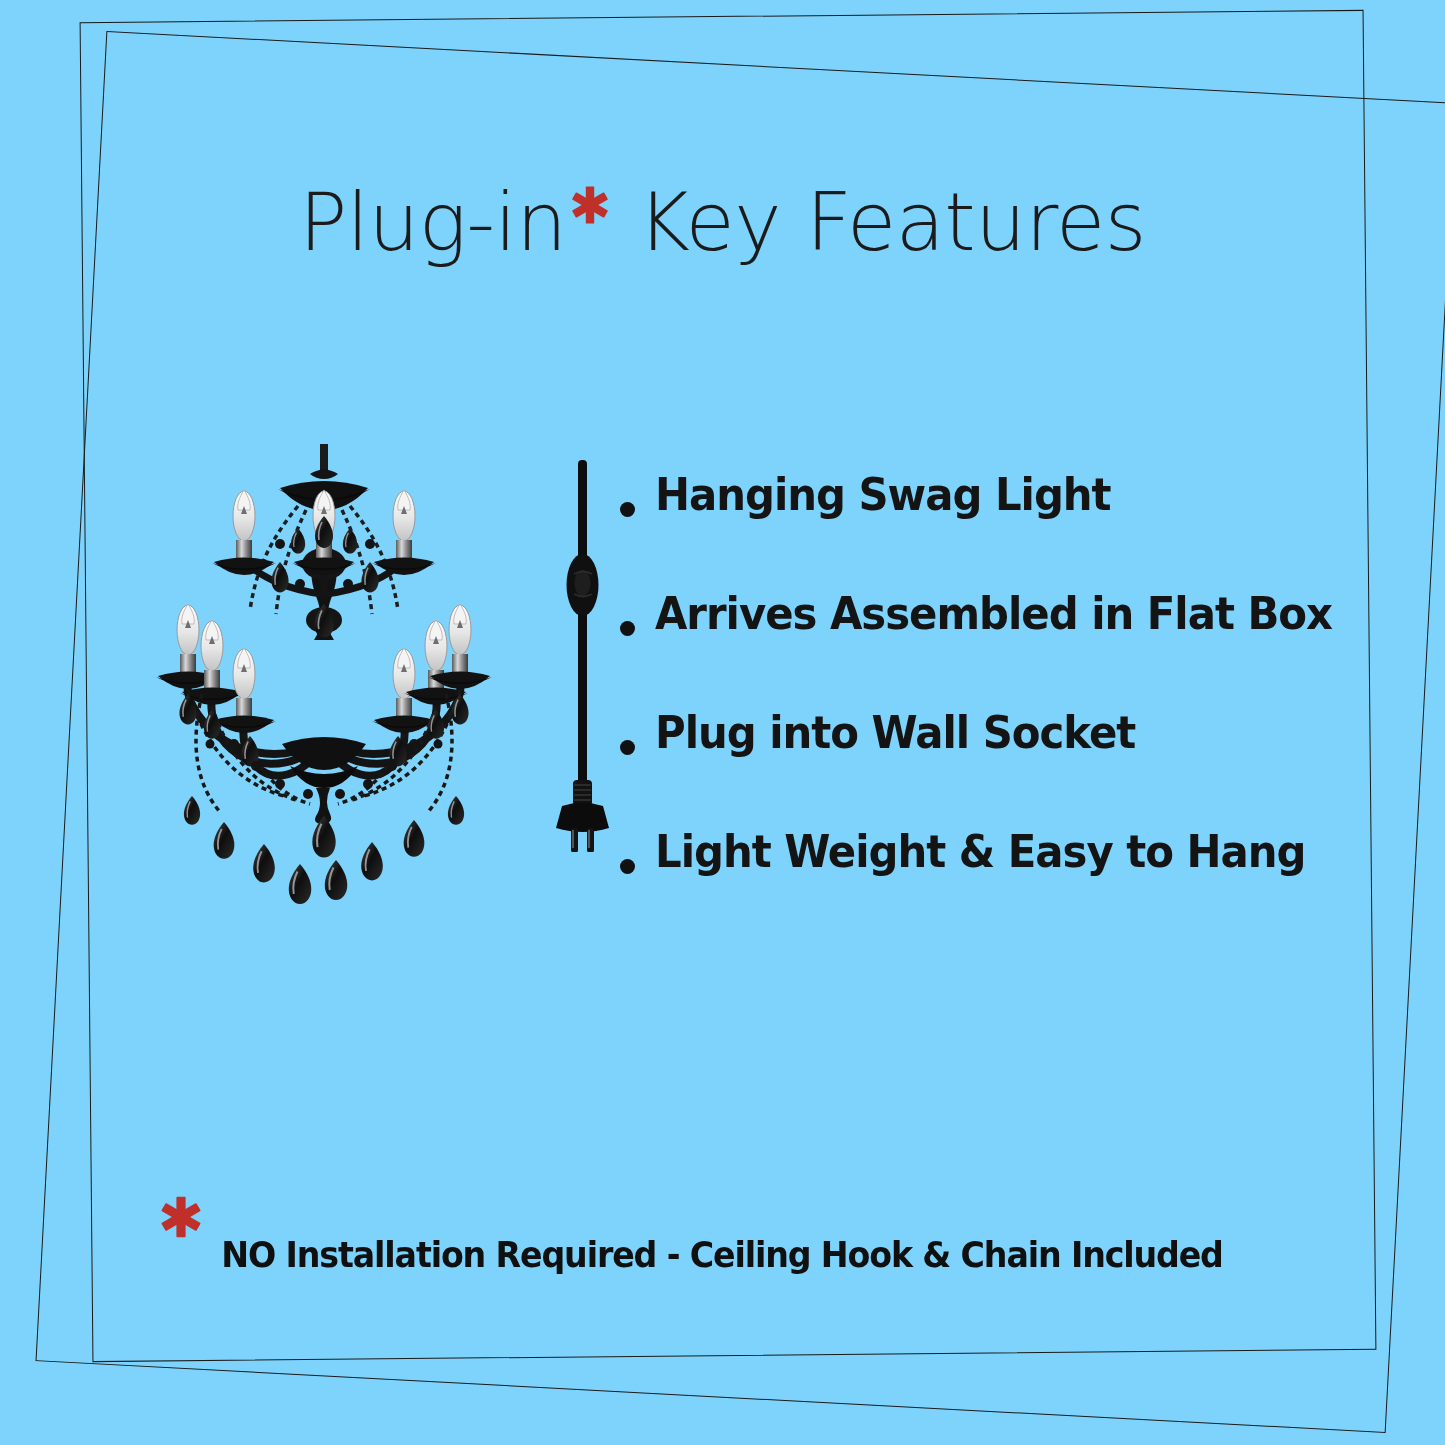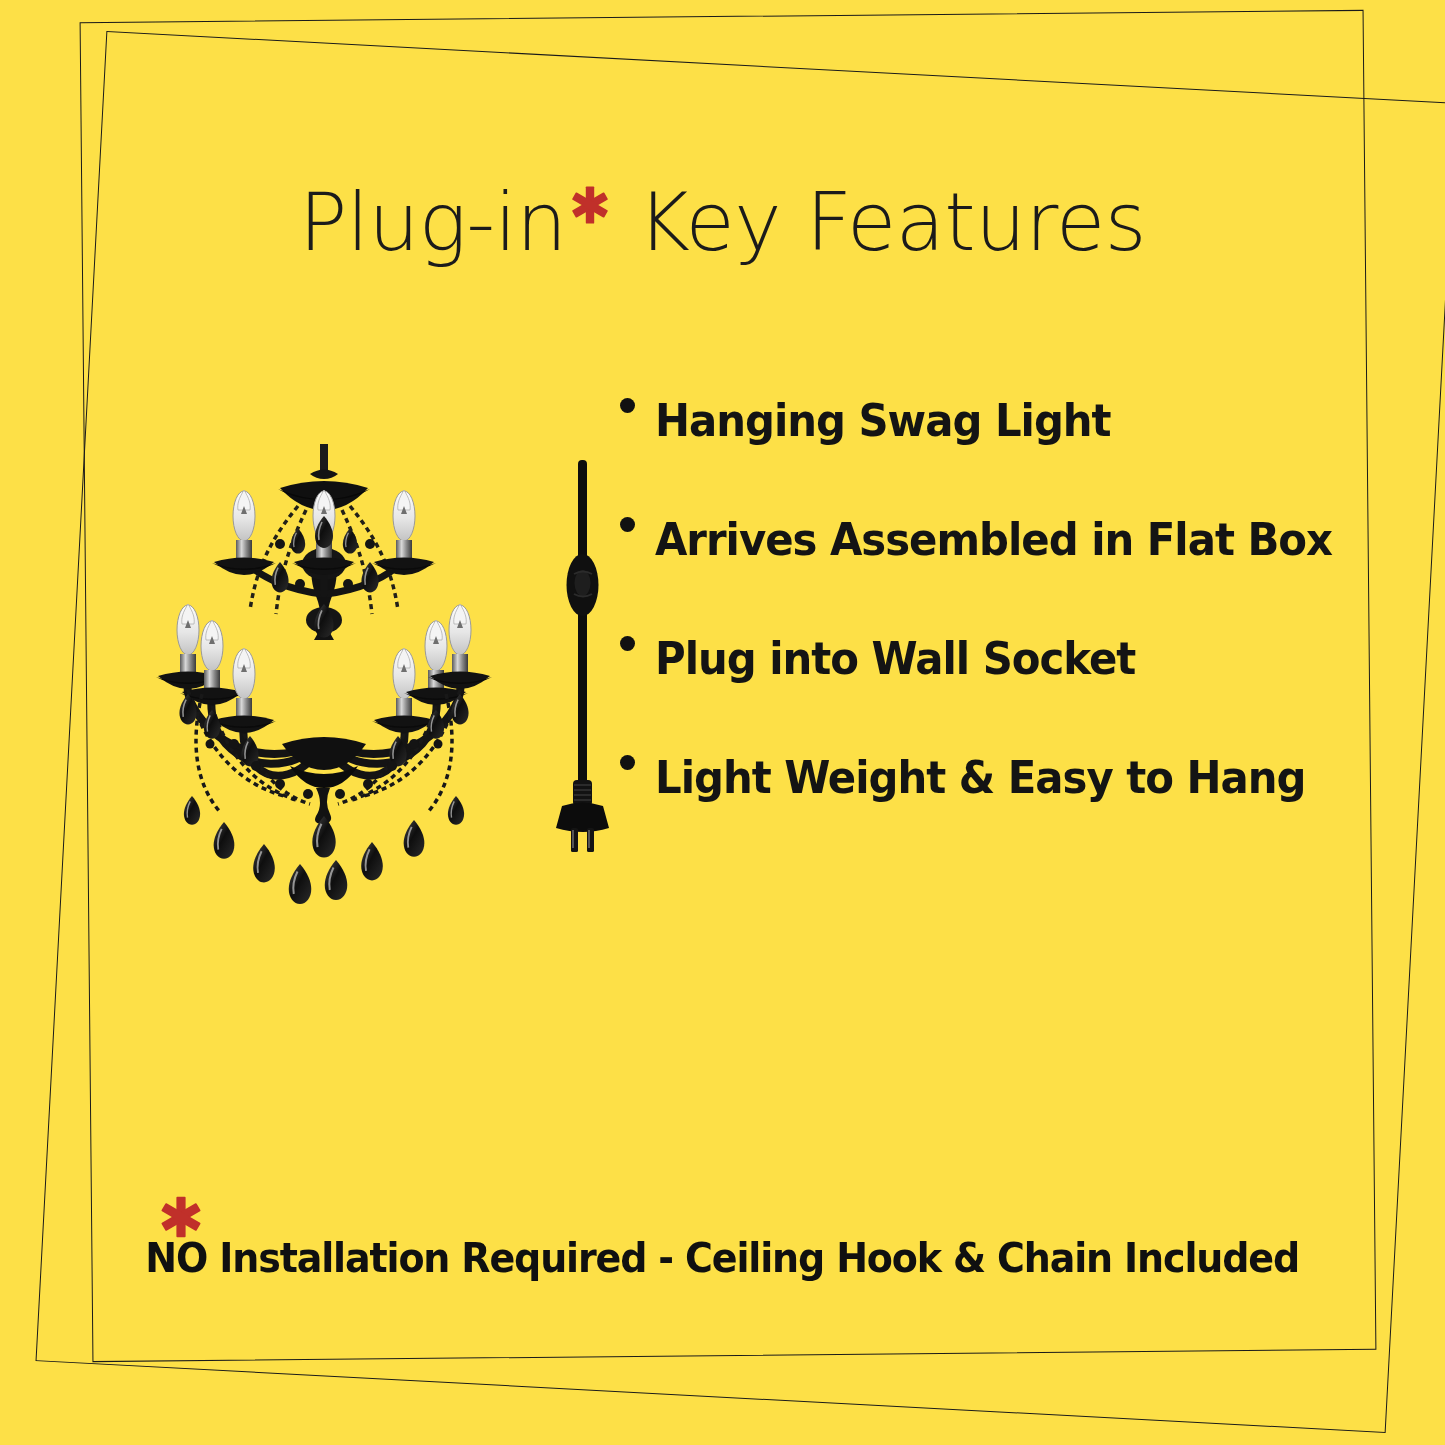--- a/index.html
+++ b/index.html
@@ -8,21 +8,21 @@
     padding: 0;
     background: #ffffff;
   }
   body {
     font-family: "Liberation Sans", sans-serif;
   }
   #stage {
     position: relative;
     width: 1445px;
     height: 1445px;
-    background: #fde047;
+    background: #7dd3fc;
     overflow: hidden;
   }
 
   
   .frame {
     position: absolute;
     border: 1.6px solid #1a1a1a;
     background: transparent;
     pointer-events: none;
   }
@@ -73,21 +73,21 @@
 
   
   #features {
     position: absolute;
     left: 620px;
     top: 398px;
     width: 760px;
   }
   .feature-row {
     display: flex;
-    align-items: flex-start;
+    align-items: flex-end;
     height: 119px;
   }
   .bullet-dot {
     width: 15px;
     height: 15px;
     border-radius: 50%;
     background: #111111;
     flex: 0 0 auto;
     margin-right: 20px;
   }
@@ -110,21 +110,21 @@
     top: 1194px;
   }
   #footer-note {
     position: absolute;
     left: 0;
     top: 1235px;
     width: 1445px;
     text-align: center;
     font-family: "DejaVu Sans", sans-serif;
     font-weight: bold;
-    font-size: 40px;
+    font-size: 35px;
     color: #101010;
     letter-spacing: -1.2px;
     white-space: nowrap;
   }
   #footer-note span { display: inline-block; transform: scaleX(0.95); }
 
   
   #chandelier {
     position: absolute;
     left: 84px;

